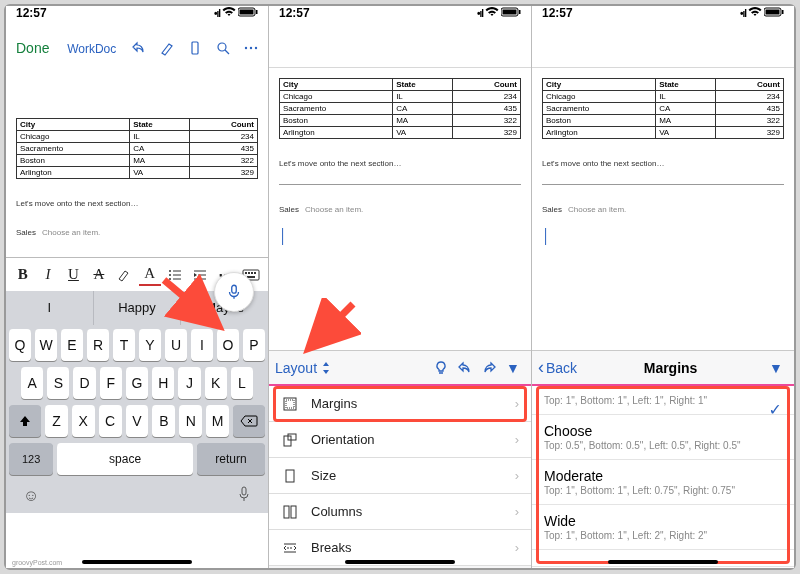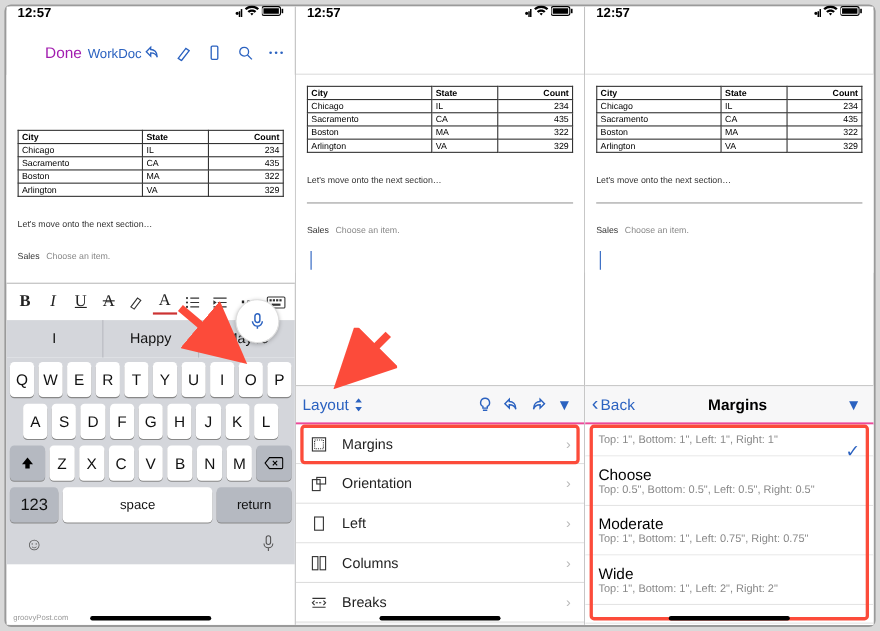--- a/index.html
+++ b/index.html
@@ -1,27 +1,27 @@
 <!DOCTYPE html>
 <html><head>
 <meta charset="utf-8">
 <style>
   * { box-sizing: border-box; margin: 0; padding: 0; }
   body { font-family: -apple-system, Helvetica, Arial, sans-serif; background:#d9d9d9; width:800px; height:574px; position:relative; overflow:hidden; }
   .frame { position:absolute; top:4px; left:4px; width:792px; height:566px; background:#fff; border:2px solid #9a9a9a; border-radius:6px; display:flex; }
   .pane { flex:1; height:100%; background:#fff; position:relative; border-right:1px solid #bbb; }
   .pane:last-child { border-right:none; }
 
-  .statusbar { height:22px; display:flex; justify-content:space-between; align-items:flex-end; padding:10px 10px; font-size:12px; font-weight:600; }
+  .statusbar { height:22px; display:flex; justify-content:space-between; align-items:flex-start; padding:0 10px; font-size:12px; font-weight:600; }
   .statusbar .right { letter-spacing:-1px; display:flex; align-items:center; gap:2px;}
   .wifi, .batt, .sig { display:inline-block; }
   .sig::before{content:"•ıl";font-size:10px;}
 
   .toolbar { display:flex; align-items:center; height:40px; padding:0 6px; font-size:13px; color:#2b62c0; }
-  .toolbar .done { color:#a21caf; font-size:14px; padding:0 4px;margin-left:25px; }
+  .toolbar .done { color:#15803d; font-size:14px; padding:0 4px; }
   .toolbar .center { flex:1; text-align:center; }
   .toolbar .title { font-size:12px; color:#2b62c0; }
   .toolbar .icons { display:flex; gap:10px; align-items:center; padding-right:2px;}
   .ticon { width:18px; height:18px; display:flex; align-items:center; justify-content:center; color:#2b62c0;}
   .ticon svg{width:16px;height:16px;}
 
   .docarea { background:#fff; padding:6px 10px 4px 10px; font-size:8px; color:#000; }
   .docarea.tall{padding-bottom:20px;}
   table.doc { border-collapse:collapse; width:100%; font-size:8px; margin-top:4px;}
   table.doc th, table.doc td { border:1px solid #333; padding:1px 3px; text-align:left; }
@@ -44,21 +44,21 @@
   .sugbar { height:34px; background:#d4d6db; display:flex; }
   .sugbar .sug { flex:1; text-align:center; font-size:13px; line-height:34px; color:#111; border-right:1px solid #b8bac0; }
   .sugbar .sug:last-child{border-right:none;}
 
   .keyboard { background:#d4d6db; padding:4px 3px 2px 3px; }
   .krow { display:flex; justify-content:center; gap:4px; margin-bottom:6px; }
   .key { background:#fff; border-radius:4px; box-shadow:0 1px 0 #888; height:32px; flex:1; display:flex; align-items:center; justify-content:center; font-size:14px; color:#111; }
   .key.special { background:#b5b9c1; }
   .key.shift{flex:1.4;}
   .key.bksp{flex:1.4;}
-  .key.num{flex:1.3;font-size:15px;text-align:center;}
+  .key.num{flex:1.3;font-size:11px;text-align:center;}
   .key.space{flex:4;font-size:12px;}
   .key.return{flex:2;font-size:12px;}
   .bottombar{height:30px;display:flex;justify-content:space-between;align-items:center;padding:0 14px;color:#555;}
   .homebar{position:absolute;bottom:4px;left:50%;transform:translateX(-50%);width:110px;height:4px;background:#000;border-radius:3px;}
 
   
   .ribbon { height:36px; border-top:1px solid #c9c9c9; border-bottom:2px solid #ec4899; background:#f7f7f8; display:flex; align-items:center; padding:0 6px; color:#2b62c0; font-size:14px; }
   .ribbon .rtitle { display:flex; align-items:center; gap:4px; }
   .ribbon .spacer{flex:1;}
   .ribbon .ricon{width:24px;height:24px;display:flex;align-items:center;justify-content:center;color:#2b62c0;}
@@ -397,21 +397,21 @@
             </span>
             <span>Orientation</span>
             <span class="chev">›</span>
           </div>
     <div class="menurow">
             <span class="micon">
               <svg width="16" height="16" viewBox="0 0 16 16">
                 <rect x="4" y="2" width="8" height="12" fill="none" stroke="#333"></rect>
               </svg>
             </span>
-            <span>Left</span>
+            <span>Size</span>
             <span class="chev">›</span>
           </div>
     <div class="menurow">
             <span class="micon">
               <svg width="16" height="16" viewBox="0 0 16 16">
                 <rect x="2" y="2" width="5" height="12" fill="none" stroke="#333"></rect>
                 <rect x="9" y="2" width="5" height="12" fill="none" stroke="#333"></rect>
               </svg>
             </span>
             <span>Columns</span>

